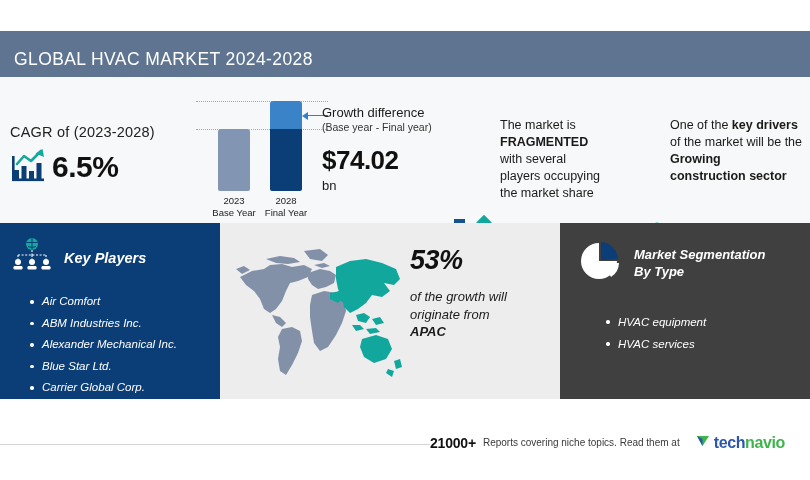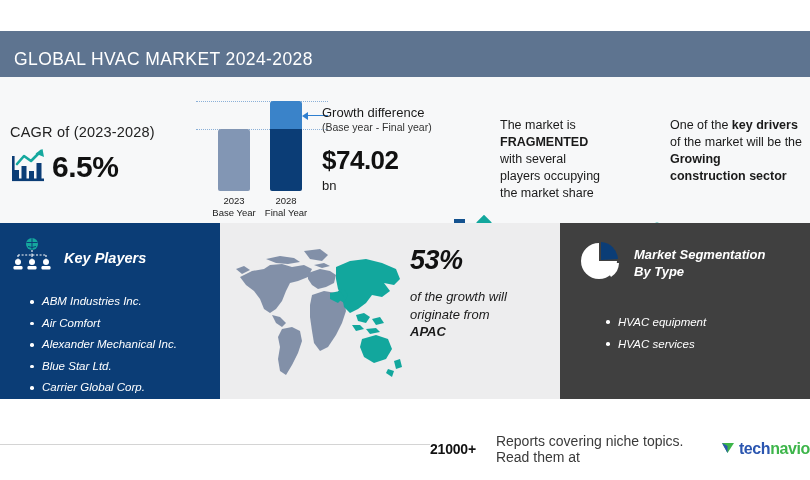--- a/index.html
+++ b/index.html
@@ -86,21 +86,21 @@
 
   
   .map-wrap{position:absolute;left:10px;top:16px;width:176px;height:146px;}
   .apac{position:absolute;left:190px;top:22px;width:140px;}
   .apac-pct{font-size:27px;font-weight:bold;color:#111;letter-spacing:-.5px;}
   .apac-txt{font-size:13px;color:#1a1a1a;line-height:17.5px;margin-top:12px;}
   .apac-txt b{font-weight:bold;}
   .footer-rule{position:absolute;left:0;top:444px;width:430px;height:1px;background:#d4d4d4;}
   .footer-inner{position:absolute;left:430px;top:433px;display:flex;align-items:center;}
   .foot-count{font-size:14px;font-weight:bold;color:#111;letter-spacing:-.2px;}
-  .foot-text{font-size:14px;color:#3a3a3a;margin-left:20px;}
+  .foot-text{font-size:10px;color:#3a3a3a;margin-left:7px;}
   .logo{display:flex;align-items:center;margin-left:16px;}
   .logo-word{font-size:16px;font-weight:bold;letter-spacing:-.4px;margin-left:3px;}
   .logo-word .b{color:#2b56b0;}
   .logo-word .g{color:#3db54a;}
 </style>
 </head>
 <body>
 
 <div class="canvas">
 
@@ -219,22 +219,22 @@
             <circle cx="20" cy="25" r="3"></circle>
               <rect x="15.5" y="29" width="9" height="3.4" rx="1.2"></rect>
             <circle cx="34" cy="25" r="3"></circle>
               <rect x="29.5" y="29" width="9" height="3.4" rx="1.2"></rect>
           </g>
         </svg>
       </span>
       <span class="panel-title">Key Players</span>
     </div>
     <ul class="bullets">
+      <li>Air Comfort</li>
       <li>ABM Industries Inc.</li>
-      <li>Air Comfort</li>
       <li>Alexander Mechanical Inc.</li>
       <li>Blue Star Ltd.</li>
       <li>Carrier Global Corp.</li>
     </ul>
   </div>
 
   <div class="panel panel-map">
     <div class="map-wrap">
       <svg width="176" height="146" viewBox="0 0 176 146">
         <g fill="#8290a8">

